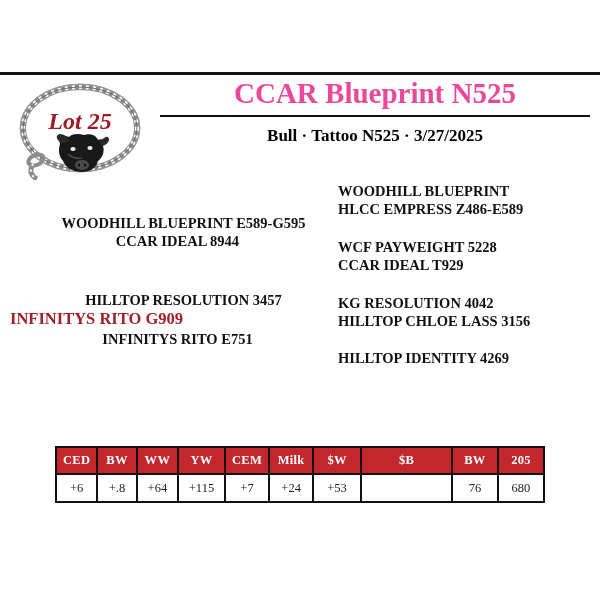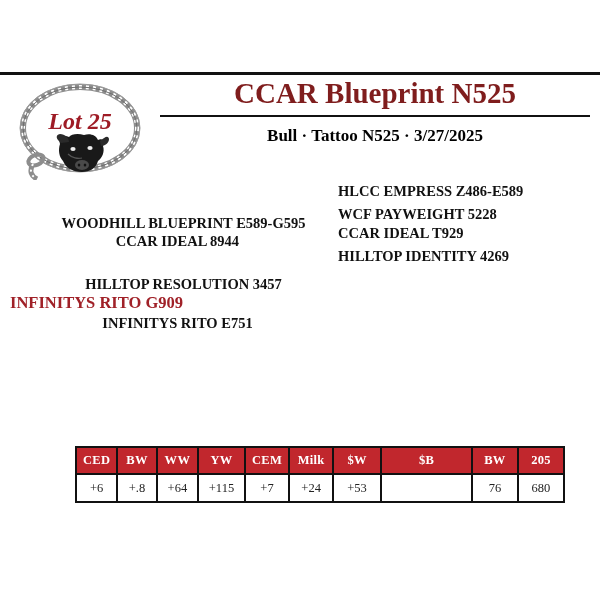--- a/index.html
+++ b/index.html
@@ -44,21 +44,21 @@
   .title-block {
     position: absolute;
     left: 160px;
     top: 78px;
     width: 430px;
     text-align: center;
   }
   .lot-title {
     font-size: 29px;
     font-weight: bold;
-    color: #7f1d1d;
+    color: #ec4899;
     letter-spacing: 0px;
     line-height: 1.05;
     white-space: nowrap;
   }
   .title-divider {
     margin: 7px auto 0 auto;
     width: 100%;
     height: 2px;
     background: #111111;
   }
@@ -80,22 +80,22 @@
   }
   .ped-right {
     position: absolute;
     left: 338px;
     top: 182px;
     width: 258px;
     text-align: left;
   }
 
   .ped-group { margin-bottom: 0; }
-  .ped-group.spacer-left { margin-top: 24px; }
-  .ped-group.spacer-right { margin-top: 5px; }
+  .ped-group.spacer-left { margin-top: 40px; }
+  .ped-group.spacer-right { margin-top: 19px; }
 
   .ped-line {
     font-size: 14.5px;
     font-weight: bold;
     color: #111111;
     line-height: 1.27;
     white-space: nowrap;
   }
   .ped-line.sire {
     font-size: 16.5px;
@@ -111,21 +111,20 @@
     left: 55px;
     top: 446px;
     width: 490px;
   }
   table.epd {
     border-collapse: separate;
     border-spacing: 2px;
     width: 100%;
     background: #111111;
     table-layout: fixed;
-    margin-left: 20px;
   }
   table.epd th {
     background: #C1272D;
     color: #ffffff;
     font-size: 12.5px;
     font-weight: bold;
     text-align: center;
     padding: 5px 0 5px 0;
     font-family: "Liberation Serif", "DejaVu Serif", serif;
     letter-spacing: 0.3px;
@@ -201,25 +200,30 @@
     </div>
     <div class="ped-group spacer-left">
       <div class="ped-line top">HILLTOP RESOLUTION 3457</div>
       <div class="ped-line sire">INFINITYS RITO G909</div>
       <div class="ped-line bottom">INFINITYS RITO E751</div>
     </div>
   </div>
 
   <div class="ped-right">
     <div class="ped-group">
+      <div class="ped-line">WOODHILL BLUEPRINT</div>
       <div class="ped-line">HLCC EMPRESS Z486-E589</div>
     </div>
     <div class="ped-group spacer-right">
       <div class="ped-line">WCF PAYWEIGHT 5228</div>
       <div class="ped-line">CCAR IDEAL T929</div>
+    </div>
+    <div class="ped-group spacer-right">
+      <div class="ped-line">KG RESOLUTION 4042</div>
+      <div class="ped-line">HILLTOP CHLOE LASS 3156</div>
     </div>
     <div class="ped-group spacer-right">
       <div class="ped-line">HILLTOP IDENTITY 4269</div>
     </div>
   </div>
 
   <div class="epd-wrap">
     <table class="epd">
       <colgroup>
         <col class="c-ced">

